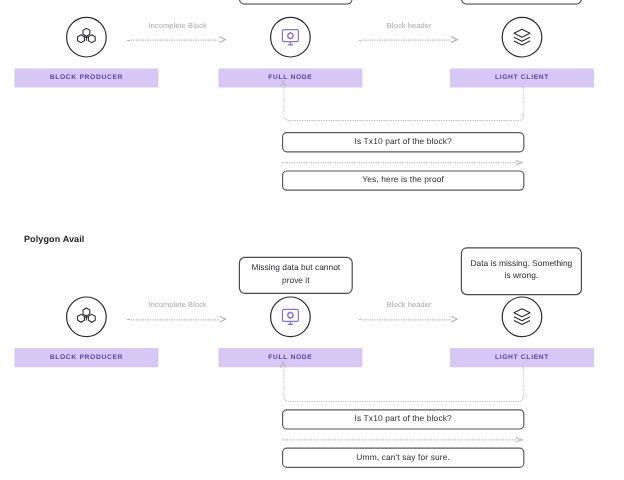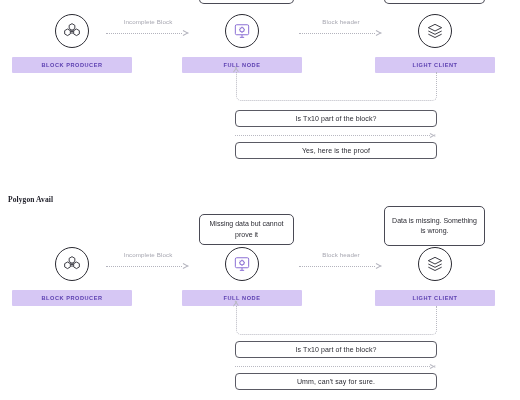--- a/index.html
+++ b/index.html
@@ -150,21 +150,21 @@
   <div class="loop" style="left:236px;top:72px;width:201px;height:29px;"></div>
   <div class="loop-head" style="left:232.5px;top:72px;"></div>
 
   <div class="qa-box" style="left:235px;top:110px;width:202px;">Is Tx10 part of the block?</div>
   <div class="qa-arrow" style="left:235px;top:131px;width:202px;">
     <div class="ln"></div>
     <div class="hd"></div>
   </div>
   <div class="qa-box" style="left:235px;top:142px;width:202px;">Yes, here is the proof</div>
 
-  <div class="section-title" style="left:8px;top:195px;font-family:Liberation Serif, serif;">Polygon Avail</div>
+  <div class="section-title" style="left:20px;top:195px;">Polygon Avail</div>
 
   <div class="note" style="left:199px;top:214px;width:95px;height:31px;">Missing data but cannot prove it</div>
 
   <div class="note" style="left:384px;top:206px;width:101px;height:40px;">Data is missing. Something is wrong.</div>
 
   <div class="actor" style="left:12px;top:247px;">
     <div class="icon-circle">
       <svg width="20" height="20" viewBox="0 0 24 24" fill="none" stroke="#2b2b33" stroke-width="1.1">
         <path d="M12 3.2 L15.4 5.2 L15.4 9.1 L12 11.1 L8.6 9.1 L8.6 5.2 Z"></path>
         <path d="M6.6 9.6 L10 11.6 L10 15.5 L6.6 17.5 L3.2 15.5 L3.2 11.6 Z"></path>

